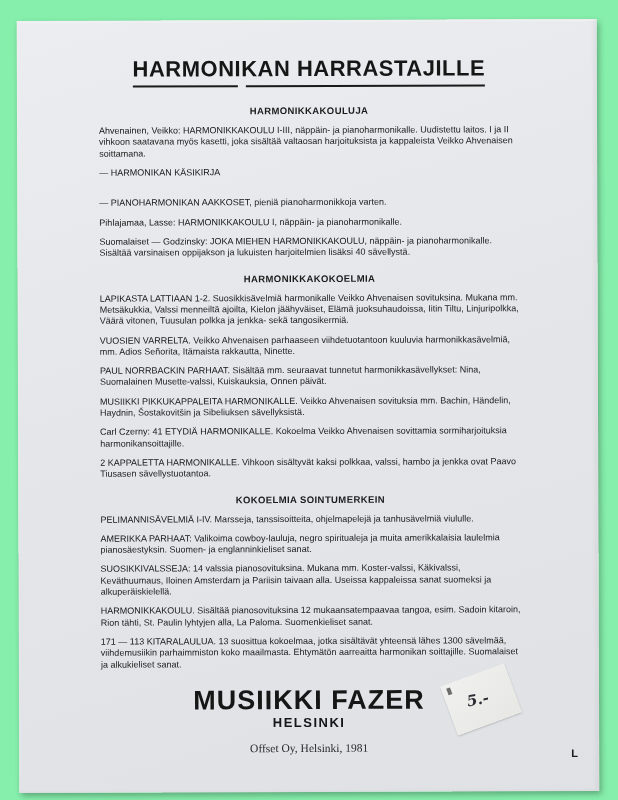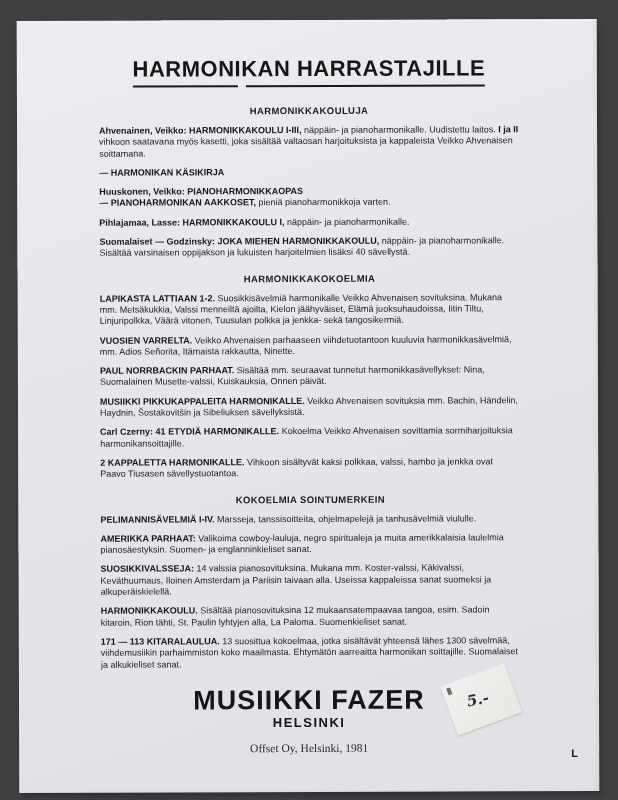--- a/index.html
+++ b/index.html
@@ -2,21 +2,21 @@
 <html><head>
 <meta charset="utf-8">
 <style>
   html,body{margin:0;padding:0;}
   body{
     width:618px;height:800px;
     background:#ffffff;
     font-family:"Liberation Sans",sans-serif;
     position:relative;overflow:hidden;
   }
-  .scan{position:absolute;inset:0;background:#404040;padding-left:40px;}
+  .scan{position:absolute;inset:0;background:#86efac;padding-left:40px;}
   .page{
     position:absolute;left:18px;top:20px;width:580px;height:772px;
     background:linear-gradient(163deg,#ebedf0 0%,#e4e6ea 45%,#dfe1e5 100%);
     box-shadow:2px 3px 6px rgba(0,0,0,0.30), inset -3px 0 4px rgba(0,0,0,0.05), inset 0 2px 2px rgba(255,255,255,0.5);
     transform:rotate(-0.2deg);
   }
   .content{padding:36px 78px 0 82px;color:#1c1c1c;}
   .title-wrap{text-align:center;margin-bottom:14px;}
   .title-inner{display:inline-block;}
   .doc-title{
@@ -29,21 +29,21 @@
   .title-rule .seg2{width:68%;background:#1a1a1a;height:2px;}
   .section-heading{
     text-align:center;font-weight:700;font-size:9.5px;letter-spacing:0.4px;
     margin:14px 0 9px 0;color:#1a1a1a;
   }
   .section:first-child .section-heading{margin-top:0;}
   .entry{
     font-size:9px;line-height:11.3px;margin:0 0 8px 0;color:#222;
     text-align:left;
   }
-  .entry .b{font-weight:700;color:#161616;text-align:right;}
+  .entry .b{font-weight:400;color:#161616;text-align:right;}
   .entry .r{font-weight:400;}
   .footer{
     position:absolute;left:0;top:666px;width:100%;text-align:center;color:#161616;
   }
   .publisher-name{font-size:27px;font-weight:700;letter-spacing:1px;line-height:28px;}
   .publisher-city{font-size:13px;font-weight:700;letter-spacing:1.5px;line-height:15px;margin-top:1px;}
   .imprint{
     font-family:"Liberation Serif",serif;font-size:11.5px;margin-top:12px;color:#2a2a2a;
   }
   .price-sticker{
@@ -82,21 +82,21 @@
             <div class="seg2"></div>
           </div>
         </div>
       </div>
 
       <div id="sections">
           <div class="section">
             <div class="section-heading">HARMONIKKAKOULUJA</div>
             <p class="entry"><span class="b">Ahvenainen, Veikko: HARMONIKKAKOULU I-III,</span><span class="r"> näppäin- ja pianoharmonikalle. Uudistettu laitos. </span><span class="b">I ja II</span><span class="r"> vihkoon saatavana myös kasetti, joka sisältää valtaosan harjoituksista ja kappaleista Veikko Ahvenaisen soittamana.</span></p>
             <p class="entry"><span class="b">— HARMONIKAN KÄSIKIRJA</span></p>
-            <p class="entry"><span class="b">Huuskonen, Veikko: PIANOHARMONIKKAOPAS</span><br><span class="b">— PIANOHARMONIKAN AAKKOSET,</span><span class="r"> pieniä pianoharmonikkoja varten.</span></p>
+            <p class="entry"><br><span class="b">— PIANOHARMONIKAN AAKKOSET,</span><span class="r"> pieniä pianoharmonikkoja varten.</span></p>
             <p class="entry"><span class="b">Pihlajamaa, Lasse: HARMONIKKAKOULU I,</span><span class="r"> näppäin- ja pianoharmonikalle.</span></p>
             <p class="entry"><span class="b">Suomalaiset — Godzinsky: JOKA MIEHEN HARMONIKKAKOULU,</span><span class="r"> näppäin- ja pianoharmonikalle. Sisältää varsinaisen oppijakson ja lukuisten harjoitelmien lisäksi 40 sävellystä.</span></p>
           </div>
           <div class="section">
             <div class="section-heading">HARMONIKKAKOKOELMIA</div>
             <p class="entry"><span class="b">LAPIKASTA LATTIAAN 1-2.</span><span class="r"> Suosikkisävelmiä harmonikalle Veikko Ahvenaisen sovituksina. Mukana mm. Metsäkukkia, Valssi menneiltä ajoilta, Kielon jäähyväiset, Elämä juoksuhaudoissa, Iitin Tiltu, Linjuripolkka, Väärä vitonen, Tuusulan polkka ja jenkka- sekä tangosikermiä.</span></p>
             <p class="entry"><span class="b">VUOSIEN VARRELTA.</span><span class="r"> Veikko Ahvenaisen parhaaseen viihdetuotantoon kuuluvia harmonikkasävelmiä, mm. Adios Señorita, Itämaista rakkautta, Ninette.</span></p>
             <p class="entry"><span class="b">PAUL NORRBACKIN PARHAAT.</span><span class="r"> Sisältää mm. seuraavat tunnetut harmonikkasävellykset: Nina, Suomalainen Musette-valssi, Kuiskauksia, Onnen päivät.</span></p>
             <p class="entry"><span class="b">MUSIIKKI PIKKUKAPPALEITA HARMONIKALLE.</span><span class="r"> Veikko Ahvenaisen sovituksia mm. Bachin, Händelin, Haydnin, Šostakovitšin ja Sibeliuksen sävellyksistä.</span></p>
             <p class="entry"><span class="b">Carl Czerny: 41 ETYDIÄ HARMONIKALLE.</span><span class="r"> Kokoelma Veikko Ahvenaisen sovittamia sormiharjoituksia harmonikansoittajille.</span></p>

